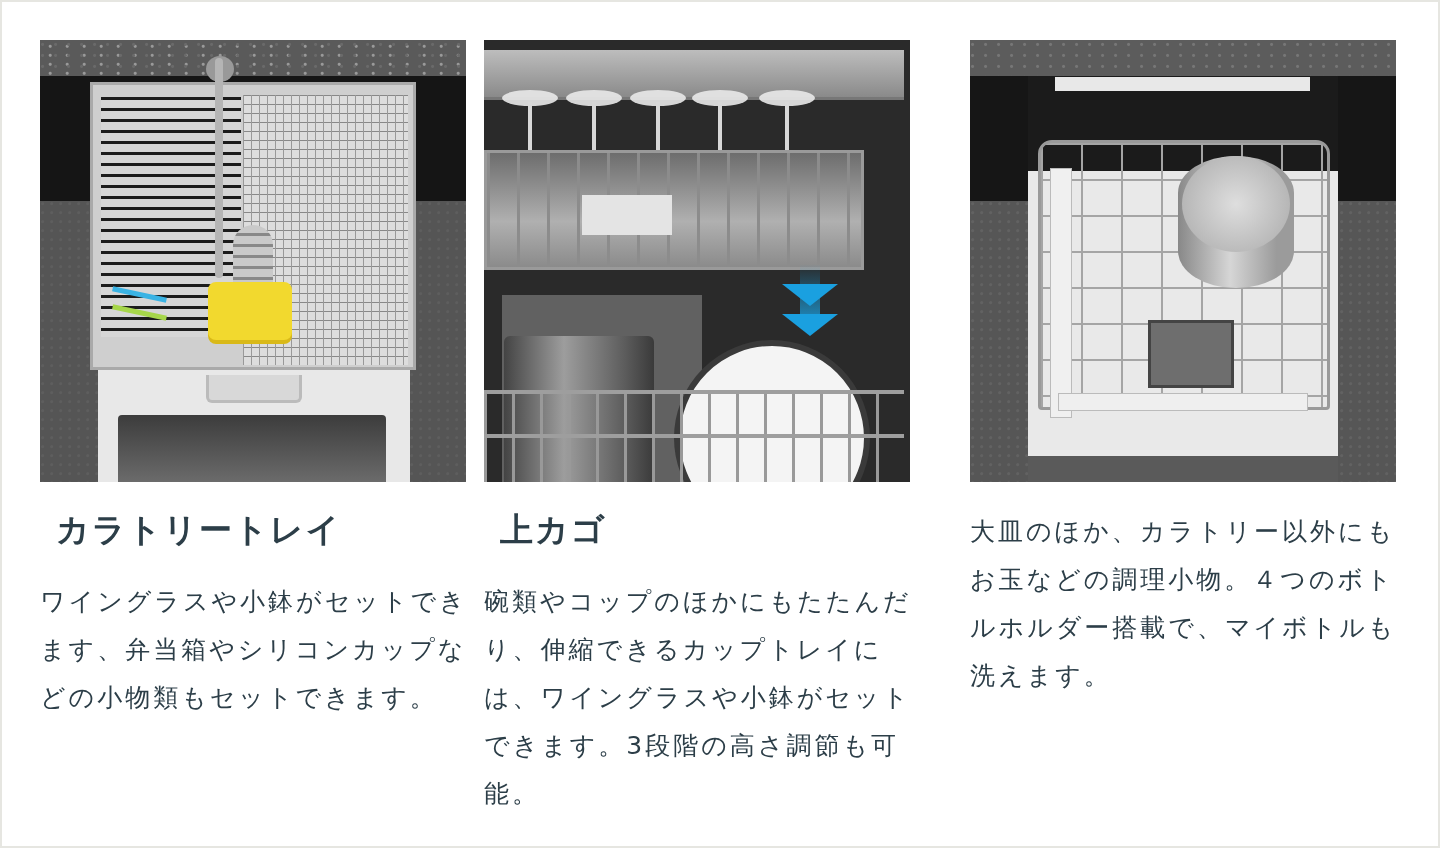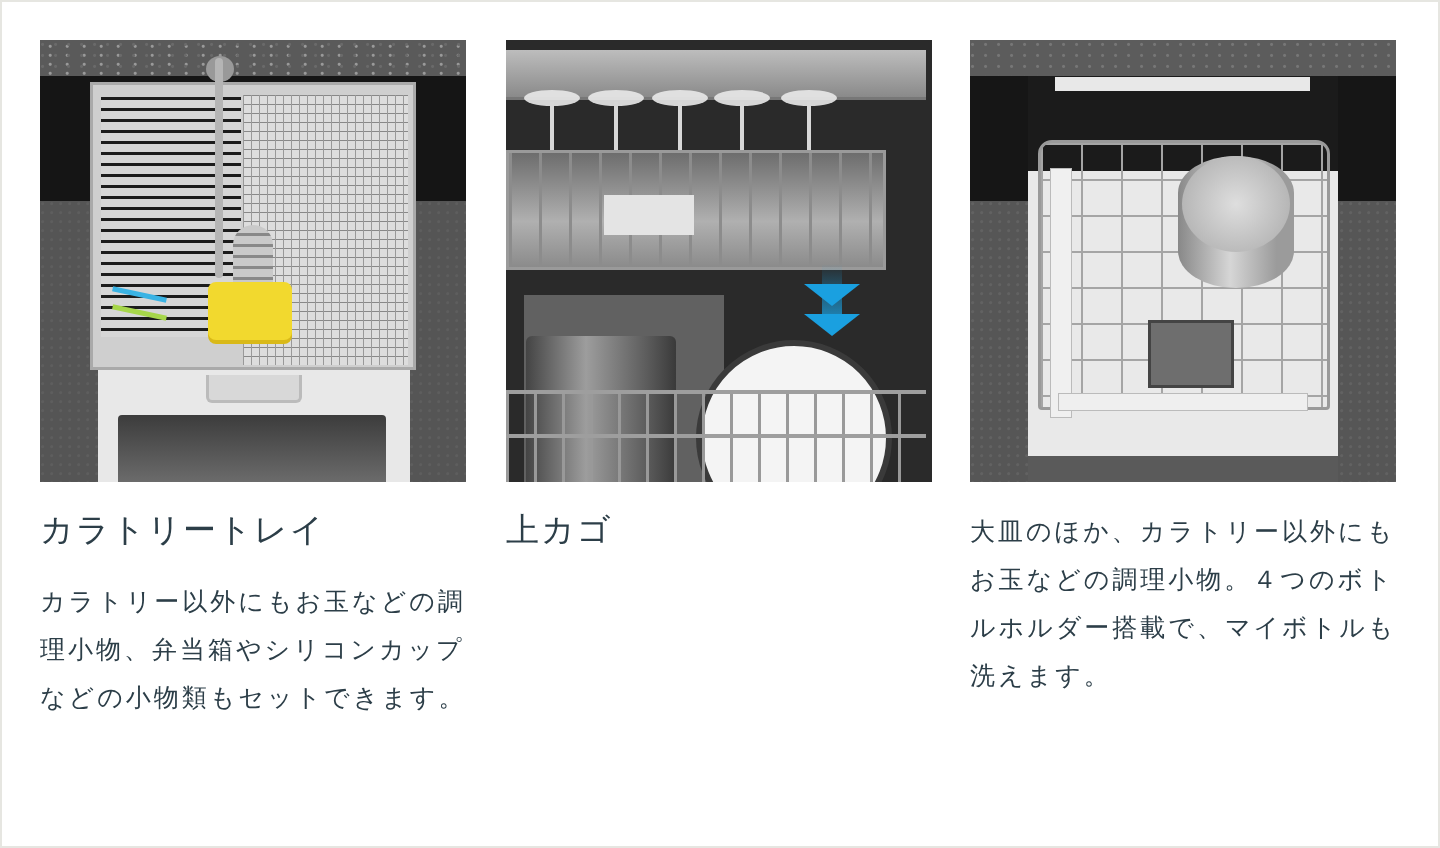--- a/index.html
+++ b/index.html
@@ -8,29 +8,30 @@
     font-family: "DejaVu Sans", "Liberation Sans", sans-serif;
     color: #2c3e48;
     position: relative;
   }
   .frame {
     position: absolute; left: 0; top: 0; width: 1440px; height: 848px;
     border: 2px solid #e6e6e1;
   }
   .col { position: absolute; top: 40px; width: 426px; }
   .col.c1 { left: 40px; }
-  .col.c2 { left: 506px; }
+  .col.c2 { left: 484px; }
   .col.c3 { left: 970px; }
   .photo {
     width: 426px; height: 442px; position: relative; overflow: hidden;
   }
   .heading {
     margin-top: 26px;
-    font-size: 33px; line-height: 44px; font-weight: normal;
+    font-size: 33px; line-height: 44px; font-weight: bold;
     letter-spacing: 2px;
+    margin-left: 16px;
   }
   .desc {
     margin-top: 26px;
     font-size: 25px; line-height: 48px;
     letter-spacing: 3px;
     width: 430px;
   }
 
   
   .p1 { background: #4a4a4a; }
@@ -128,21 +129,21 @@
       <div class="grid"></div>
     </div>
     <div class="ladle-head"></div>
     <div class="ladle"></div>
     <div class="spoons"></div>
     <div class="box"></div>
     <div class="pick1"></div>
     <div class="pick2"></div>
   </div>
   <h2 class="heading">カラトリートレイ</h2>
-  <p class="desc">カラトリー以外にもお玉などの調理小物、弁当箱やシリコンカップなどの小物類もセットできます。</p>
+  <p class="desc">ワイングラスや小鉢がセットできます、弁当箱やシリコンカップなどの小物類もセットできます。</p>
 </section>
 
 <section class="col c2">
   <div class="photo p2" title="上カゴの写真（高さ調節を示す青い矢印付き）">
     <div class="top-rack"></div>
     <div class="glass" style="left:18px"></div>
     <div class="stem" style="left:44px"></div>
     <div class="glass" style="left:82px"></div>
     <div class="stem" style="left:108px"></div>
     <div class="glass" style="left:146px"></div>
@@ -155,20 +156,21 @@
     <div class="clip"></div>
     <div class="towel"></div>
     <div class="pot"></div>
     <div class="plate"></div>
     <div class="lower-rack"></div>
     <div class="arrow-stem"></div>
     <div class="arrow a1"></div>
     <div class="arrow a2"></div>
   </div>
   <h2 class="heading">上カゴ</h2>
+  <p class="desc">碗類やコップのほかにもたたんだり、伸縮できるカップトレイには、ワイングラスや小鉢がセットできます。3段階の高さ調節も可能。</p>
 </section>
 
 <section class="col c3">
   <div class="photo p3" title="下カゴの写真">
     <div class="counter"></div>
     <div class="cab"></div>
     <div class="floor"></div>
     <div class="tub"></div>
     <div class="bar"></div>
     <div class="basket"></div>

